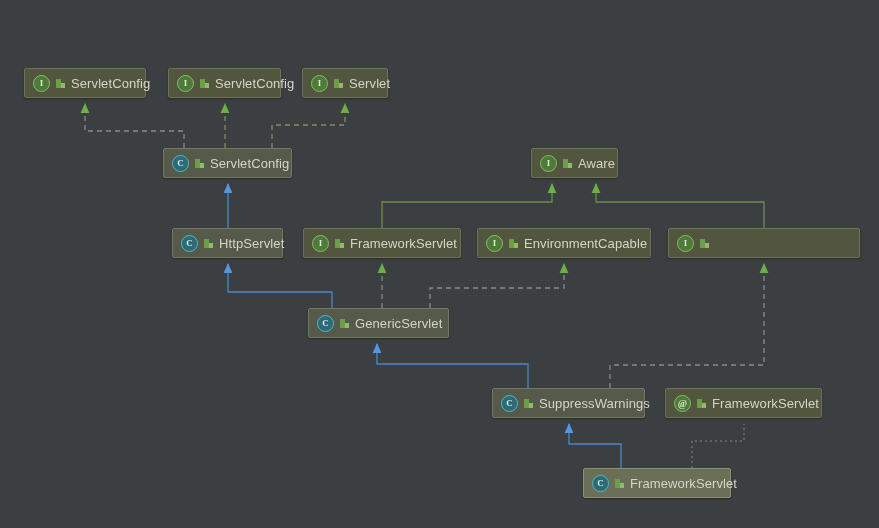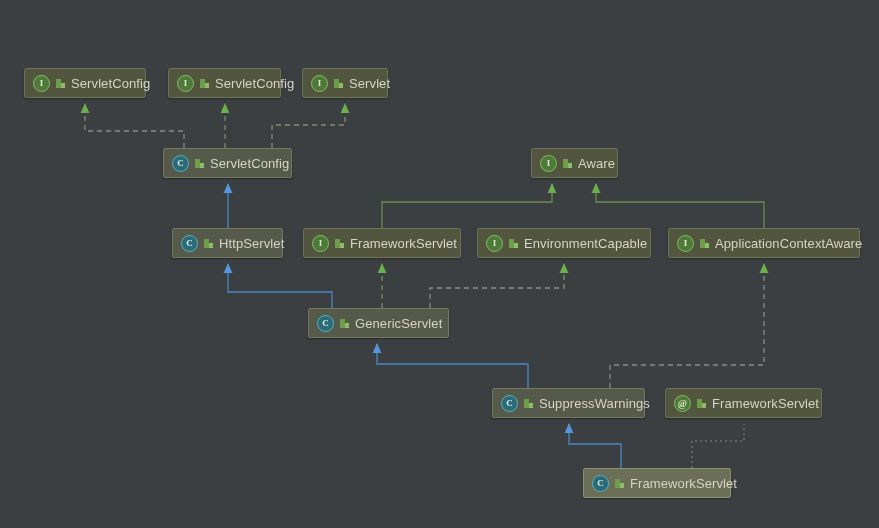--- a/index.html
+++ b/index.html
@@ -185,21 +185,20 @@
           <rect x="6" y="5" width="4" height="5" fill="#8dbd6a"></rect>
         </svg>
         <span class="node-label">EnvironmentCapable</span>
       </div>
       <div class="uml-node kind-interface" style="left: 668px; top: 228px; width: 192px;">
         <span class="type-icon icon-interface">I</span>
         <svg class="vis-icon" viewBox="0 0 11 11">
           <rect x="1" y="1" width="5" height="9" fill="#6f9e4a"></rect>
           <rect x="6" y="5" width="4" height="5" fill="#8dbd6a"></rect>
         </svg>
-        <span class="node-label">ApplicationContextAware</span>
       </div>
       <div class="uml-node kind-class" style="left: 308px; top: 308px; width: 141px;">
         <span class="type-icon icon-class">C</span>
         <svg class="vis-icon" viewBox="0 0 11 11">
           <rect x="1" y="1" width="5" height="9" fill="#6f9e4a"></rect>
           <rect x="6" y="5" width="4" height="5" fill="#8dbd6a"></rect>
         </svg>
         <span class="node-label">GenericServlet</span>
       </div>
       <div class="uml-node kind-class" style="left: 492px; top: 388px; width: 153px;">

